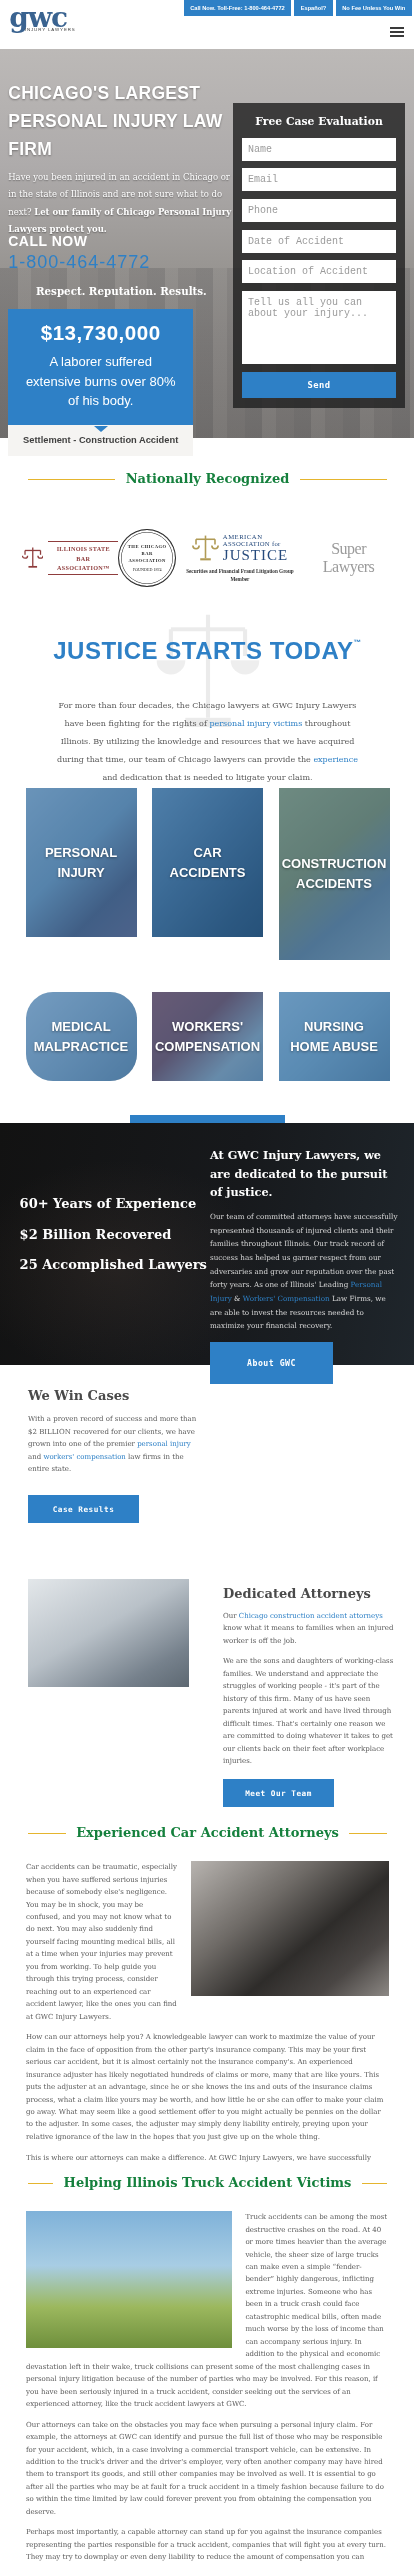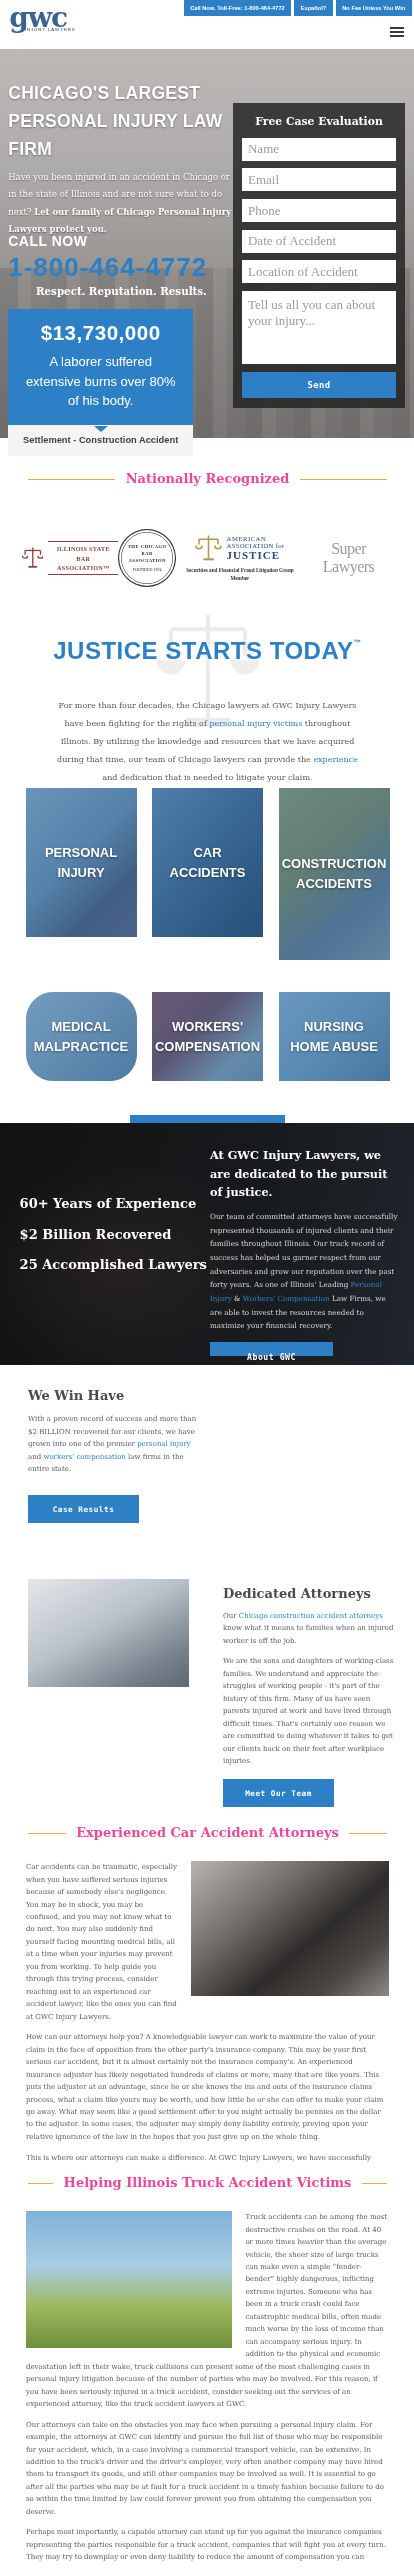--- a/index.html
+++ b/index.html
@@ -17,57 +17,57 @@
   .hamburger i{display:block;height:1.8px;background:#3a3a3a;margin-bottom:2.1px;}
   
   .hero{position:relative;height:389px;background:
     linear-gradient(180deg,#bcb9b7 0%,#aeabab 30%,#999693 55%,#8a8785 75%,#7b7876 100%);}
   .hero::after{content:"";position:absolute;left:0;right:0;bottom:0;height:170px;
     background:repeating-linear-gradient(90deg,rgba(70,70,72,.25) 0 17.5px,rgba(120,118,116,.18) 17.5px 31px,rgba(90,88,88,.25) 31px 49px);}
   .hero-title{position:absolute;left:8.2px;top:30px;width:232px;margin:0;color:#fff;font-size:17.5px;line-height:1.6;font-weight:bold;text-transform:uppercase;letter-spacing:0.3px;text-shadow:0 1px 2.1px rgba(0,0,0,.35);z-index:3;}
   .hero-intro{position:absolute;left:8.2px;top:120px;width:223px;color:#fff;font-size:8.5px;line-height:2.05;text-shadow:0 0.5px 1.5px rgba(0,0,0,.4);z-index:3;}
   .seg-bold{font-weight:bold;text-align:right;}
   .call-now{position:absolute;left:8.2px;top:184px;color:#fff;font-size:14px;font-weight:bold;letter-spacing:0.5px;z-index:3;}
-  .phone-big{position:absolute;left:8.2px;top:203px;color:#2e80c6;font-size:26px;font-weight:bold;letter-spacing:1px;z-index:3;}
+  .phone-big{position:absolute;left:8.2px;top:203px;color:#2e80c6;font-size:18px;font-weight:normal;letter-spacing:1px;z-index:3;}
   .tagline{position:absolute;left:36px;top:236px;color:#fff;font-size:10.3px;font-weight:bold;z-index:3;}
   .settlement-card{position:absolute;left:8.2px;top:260px;width:185px;text-align:center;z-index:3;}
   .sc-blue{position:relative;background:#2e80c6;color:#fff;padding:12.4px 13.4px 14.4px;}
   .sc-amount{font-size:20.6px;font-weight:bold;letter-spacing:0.5px;}
   .sc-desc{margin-top:6.7px;font-size:13px;line-height:1.5;}
   .sc-blue::after{content:"";position:absolute;left:50%;bottom:-6.7px;transform:translateX(-50%);border:7.2px solid transparent;border-top:6.7px solid #2e80c6;border-bottom:0;}
   .sc-white{background:#f5f4f2;color:#3f3f3f;padding:10.3px 5.2px;font-weight:bold;font-size:9.3px;}
   .case-form{position:absolute;right:10px;top:54px;width:172px;background:rgba(33,33,33,.82);padding:10.3px 8.8px;box-sizing:border-box;z-index:4;}
   .cf-title{color:#fff;text-align:center;font-family:"DejaVu Serif",serif;font-weight:bold;font-size:10.8px;margin:2.1px 0 9.3px;}
-  .cf-input,.cf-textarea{display:block;width:100%;border:none;background:#fff;color:#333;font-size:13px;font-family:Liberation Serif, serif;box-sizing:border-box;margin-bottom:7.7px;}
+  .cf-input,.cf-textarea{display:block;width:100%;border:none;background:#fff;color:#333;font-size:10px;font-family:Liberation Mono, monospace;box-sizing:border-box;margin-bottom:7.7px;}
   .cf-input{height:23px;padding:0 6.2px;}
   .cf-textarea{height:73px;padding:5.7px 6.2px;resize:none;}
   .cf-input::placeholder,.cf-textarea::placeholder{color:#9b9b9b;}
   .cf-send{display:block;width:100%;height:26px;background:#2e80c6;color:#fff;border:none;cursor:pointer;font-family:"DejaVu Sans Mono",monospace;font-weight:bold;font-size:8.8px;letter-spacing:0.5px;}
   
   .rule-heading{display:flex;align-items:center;margin:0 28px;}
   .rule-heading::before,.rule-heading::after{content:"";flex:1;height:1px;background:#e5b52e;}
-  .rule-heading h2{margin:0 10.3px;font-family:"DejaVu Serif",serif;font-weight:bold;color:#ec4899;font-size:13px;text-align:center;line-height:1.4;max-width:289px;}
+  .rule-heading h2{margin:0 10.3px;font-family:"DejaVu Serif",serif;font-weight:bold;color:#15803d;font-size:13px;text-align:center;line-height:1.4;max-width:289px;}
   .btn-primary{display:inline-block;background:#2e80c6;color:#fff;border:none;cursor:pointer;font-family:"DejaVu Sans Mono",monospace;font-weight:bold;letter-spacing:0.5px;text-align:center;}
   .body-p{font-family:"DejaVu Serif",serif;font-size:7px;line-height:1.78;color:#5a5a5a;margin:0 0 8.2px;}
   .inline-link{color:#2e80c6;}
   
   .nat{height:170px;box-sizing:border-box;padding-top:32px;background:#fff;}
   .badges{display:flex;justify-content:space-between;align-items:center;margin:41px 21.6px 0;}
   .badge{text-align:center;}
   .isba{display:flex;align-items:center;}
   .isba-text{margin-left:5.2px;color:#8f3d3d;font-family:"Liberation Serif",serif;font-weight:bold;font-size:6.2px;letter-spacing:0.3px;border-top:0.5px solid #8f3d3d;border-bottom:0.5px solid #8f3d3d;padding:2.1px 1px;line-height:1.5;}
   .seal{width:58px;height:58px;border:1.5px solid #2b2b2b;border-radius:50%;box-shadow:inset 0 0 0 2.1px #fff,inset 0 0 0 2.6px #2b2b2b;display:flex;flex-direction:column;align-items:center;justify-content:center;padding:3.1px;box-sizing:border-box;}
   .seal-text{font-family:"Liberation Serif",serif;font-size:4.6px;font-weight:bold;color:#222;letter-spacing:0.5px;line-height:1.5;}
   .seal-sub{font-family:"Liberation Serif",serif;font-size:4.1px;color:#222;margin-top:2.6px;}
   .aaj{display:flex;flex-direction:column;align-items:center;}
   .aaj-top{display:flex;align-items:center;}
   .aaj-lines{text-align:left;margin-left:4.1px;font-family:"Liberation Serif",serif;color:#264a7c;}
   .aaj-l1{font-size:6.7px;letter-spacing:0.5px;}
   .aaj-l2{font-size:6.7px;letter-spacing:0.3px;}
-  .aaj-l3{font-size:11px;font-weight:bold;letter-spacing:1px;}
+  .aaj-l3{font-size:15px;font-weight:normal;letter-spacing:1px;}
   .aaj-sub{margin-top:4.1px;font-family:"Liberation Serif",serif;font-size:5.2px;font-weight:bold;color:#333;line-height:1.5;}
   .superlawyers{font-family:"Liberation Serif",serif;font-size:16px;color:#9b9b9b;letter-spacing:-0.5px;}
   
   .justice{position:relative;height:175px;box-sizing:border-box;padding-top:13.4px;text-align:center;background:#fff;}
   .watermark{position:absolute;top:0;left:50%;transform:translateX(-50%);opacity:.5;z-index:1;}
   .justice-h{position:relative;z-index:2;margin:15.5px 0 0;color:#2e80c6;font-size:24px;font-weight:bold;letter-spacing:0.5px;}
   .justice-h sup{font-size:7.7px;vertical-align:14.4px;}
   .justice-p{position:relative;z-index:2;width:309px;margin:32px auto 0;font-family:"DejaVu Serif",serif;font-size:8px;line-height:2.25;color:#5a5a5a;}
   
   .practice{height:340px;box-sizing:border-box;padding-top:5.2px;background:#fff;}
@@ -85,21 +85,21 @@
   .tile-e{background:linear-gradient(135deg,#c9513f,#a94334 40%,#c7c3ba 75%,#9fa8ad);}
   .tile-f{background:linear-gradient(135deg,#cfe2ea,#a9c3cf 50%,#7e95a2);}
   .view-all{display:block;margin:34px auto 0;width:155px;height:27px;font-size:7.7px;}
   
   .stats{position:relative;height:242px;color:#fff;background:linear-gradient(100deg,#121212 0%,#17191c 55%,#1f262c 100%);}
   .stats::after{content:"";position:absolute;inset:0;background:radial-gradient(216px 155px at 28% 60%,rgba(88,70,60,.25),rgba(0,0,0,0) 70%);}
   .stats-left{position:absolute;left:19.6px;top:66px;z-index:2;font-family:"DejaVu Serif",serif;font-weight:bold;font-size:13px;line-height:2.35;}
   .stats-right{position:absolute;left:210px;top:23px;width:188px;z-index:2;}
   .stats-h{margin:0;font-family:"DejaVu Serif",serif;font-weight:bold;font-size:11.3px;line-height:1.65;color:#fff;}
   .stats-p{margin:8.2px 0 0;font-family:"DejaVu Serif",serif;font-size:7.2px;line-height:1.9;color:#d8d8d8;}
-  .stats-btn{width:123px;height:14px;line-height:29px;margin-top:9.3px;font-size:8.2px;}
+  .stats-btn{width:123px;height:42px;line-height:29px;margin-top:9.3px;font-size:8.2px;}
   
   .wewin{position:relative;height:201px;background:#fff;}
   .wewin-left{position:absolute;left:28px;top:23px;width:171px;}
   .sec-h{margin:0;font-family:"DejaVu Serif",serif;font-weight:bold;font-size:13px;color:#4a4a4a;}
   .wewin-p{margin-top:10.3px;}
   .wewin-btn{width:111px;height:28px;line-height:28px;margin-top:11.3px;font-size:7.7px;}
   .photo{position:absolute;}
   .photo-conference{left:223px;top:46px;width:162px;height:111px;background:linear-gradient(155deg,#c3b5a6,#8aante 0,#8a7662 40%,#55473b 72%,#6e5d4b);}
   .dedicated{position:relative;height:247px;background:#fff;}
   .photo-meeting{left:28px;top:13.4px;width:161px;height:108px;background:linear-gradient(150deg,#e3e7ea,#b9c1c8 45%,#76818c 80%,#5d6872);}
@@ -267,21 +267,21 @@
     </div>
     <div class="stats-right">
       <h3 class="stats-h">At GWC Injury Lawyers, we are dedicated to the pursuit of justice.</h3>
       <p class="stats-p"><span>Our team of committed attorneys have successfully represented thousands of injured clients and their families throughout Illinois. Our track record of success has helped us garner respect from our adversaries and grow our reputation over the past forty years. As one of Illinois' Leading </span><a href="#" class="inline-link">Personal Injury</a><span> &amp; </span><a href="#" class="inline-link">Workers' Compensation</a><span> Law Firms, we are able to invest the resources needed to maximize your financial recovery.</span></p>
       <button class="btn-primary stats-btn">About GWC</button>
     </div>
   </section>
 
   <section class="wewin">
     <div class="wewin-left">
-      <h2 class="sec-h">We Win Have</h2>
+      <h2 class="sec-h">We Win Cases</h2>
       <p class="body-p wewin-p"><span>With a proven record of success and more than $2 BILLION recovered for our clients, we have grown into one of the premier </span><a href="#" class="inline-link">personal injury</a><span> and </span><a href="#" class="inline-link">workers' compensation</a><span> law firms in the entire state.</span></p>
       <button class="btn-primary wewin-btn">Case Results</button>
     </div>
     <div class="photo photo-conference"></div>
   </section>
 
   <section class="dedicated">
     <div class="photo photo-meeting"></div>
     <div class="ded-right">
       <h2 class="sec-h">Dedicated Attorneys</h2>

